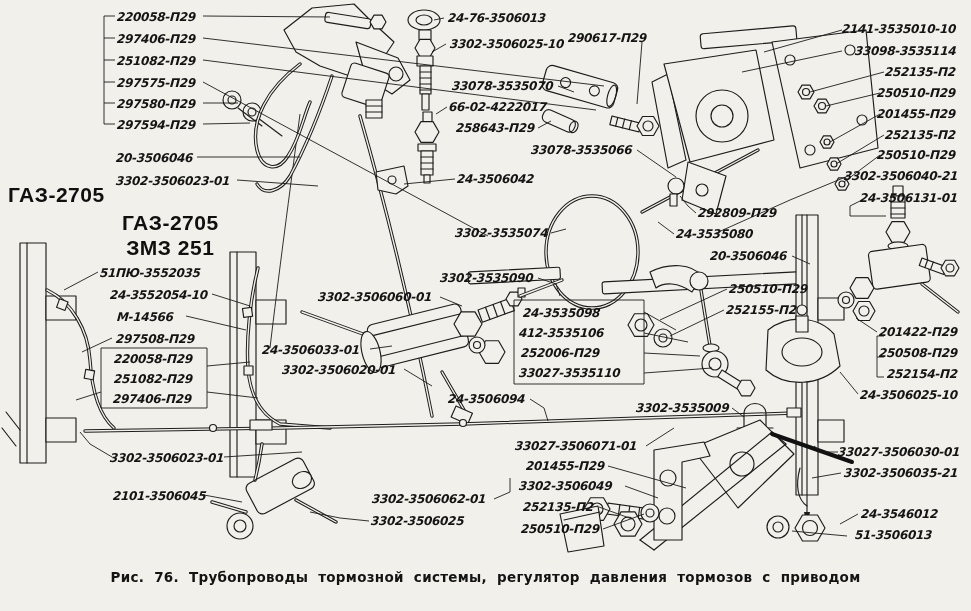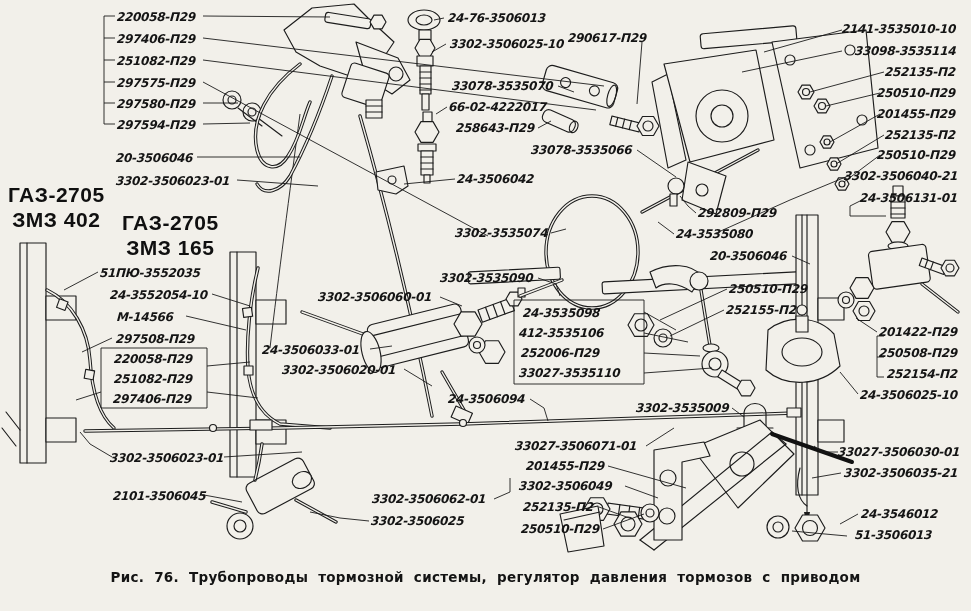--- a/index.html
+++ b/index.html
@@ -458,23 +458,22 @@
       <div class="part-label" style="left: 526px; top: 459px;">201455-П29</div>
       <div class="part-label" style="left: 519px; top: 479px;">3302-3506049</div>
       <div class="part-label" style="left: 523px; top: 500px;">252135-П2</div>
       <div class="part-label" style="left: 521px; top: 522px;">250510-П29</div>
       <div class="part-label" style="left: 372px; top: 492px;">3302-3506062-01</div>
       <div class="part-label" style="left: 371px; top: 514px;">3302-3506025</div>
     </div>
 
 <div class="variant" style="left:8px; top:182px">
   <div>ГАЗ-2705</div>
-  <div>ЗМЗ 402</div>
 </div>
 
 <div class="variant" style="left:122px; top:210px">
   <div>ГАЗ-2705</div>
-  <div>ЗМЗ 165</div>
+  <div>ЗМЗ 251</div>
 </div>
 
 <div class="caption">Рис. 76. Трубопроводы тормозной системы, регулятор давления тормозов с приводом</div>
 
 </div>
 
 </body></html>

